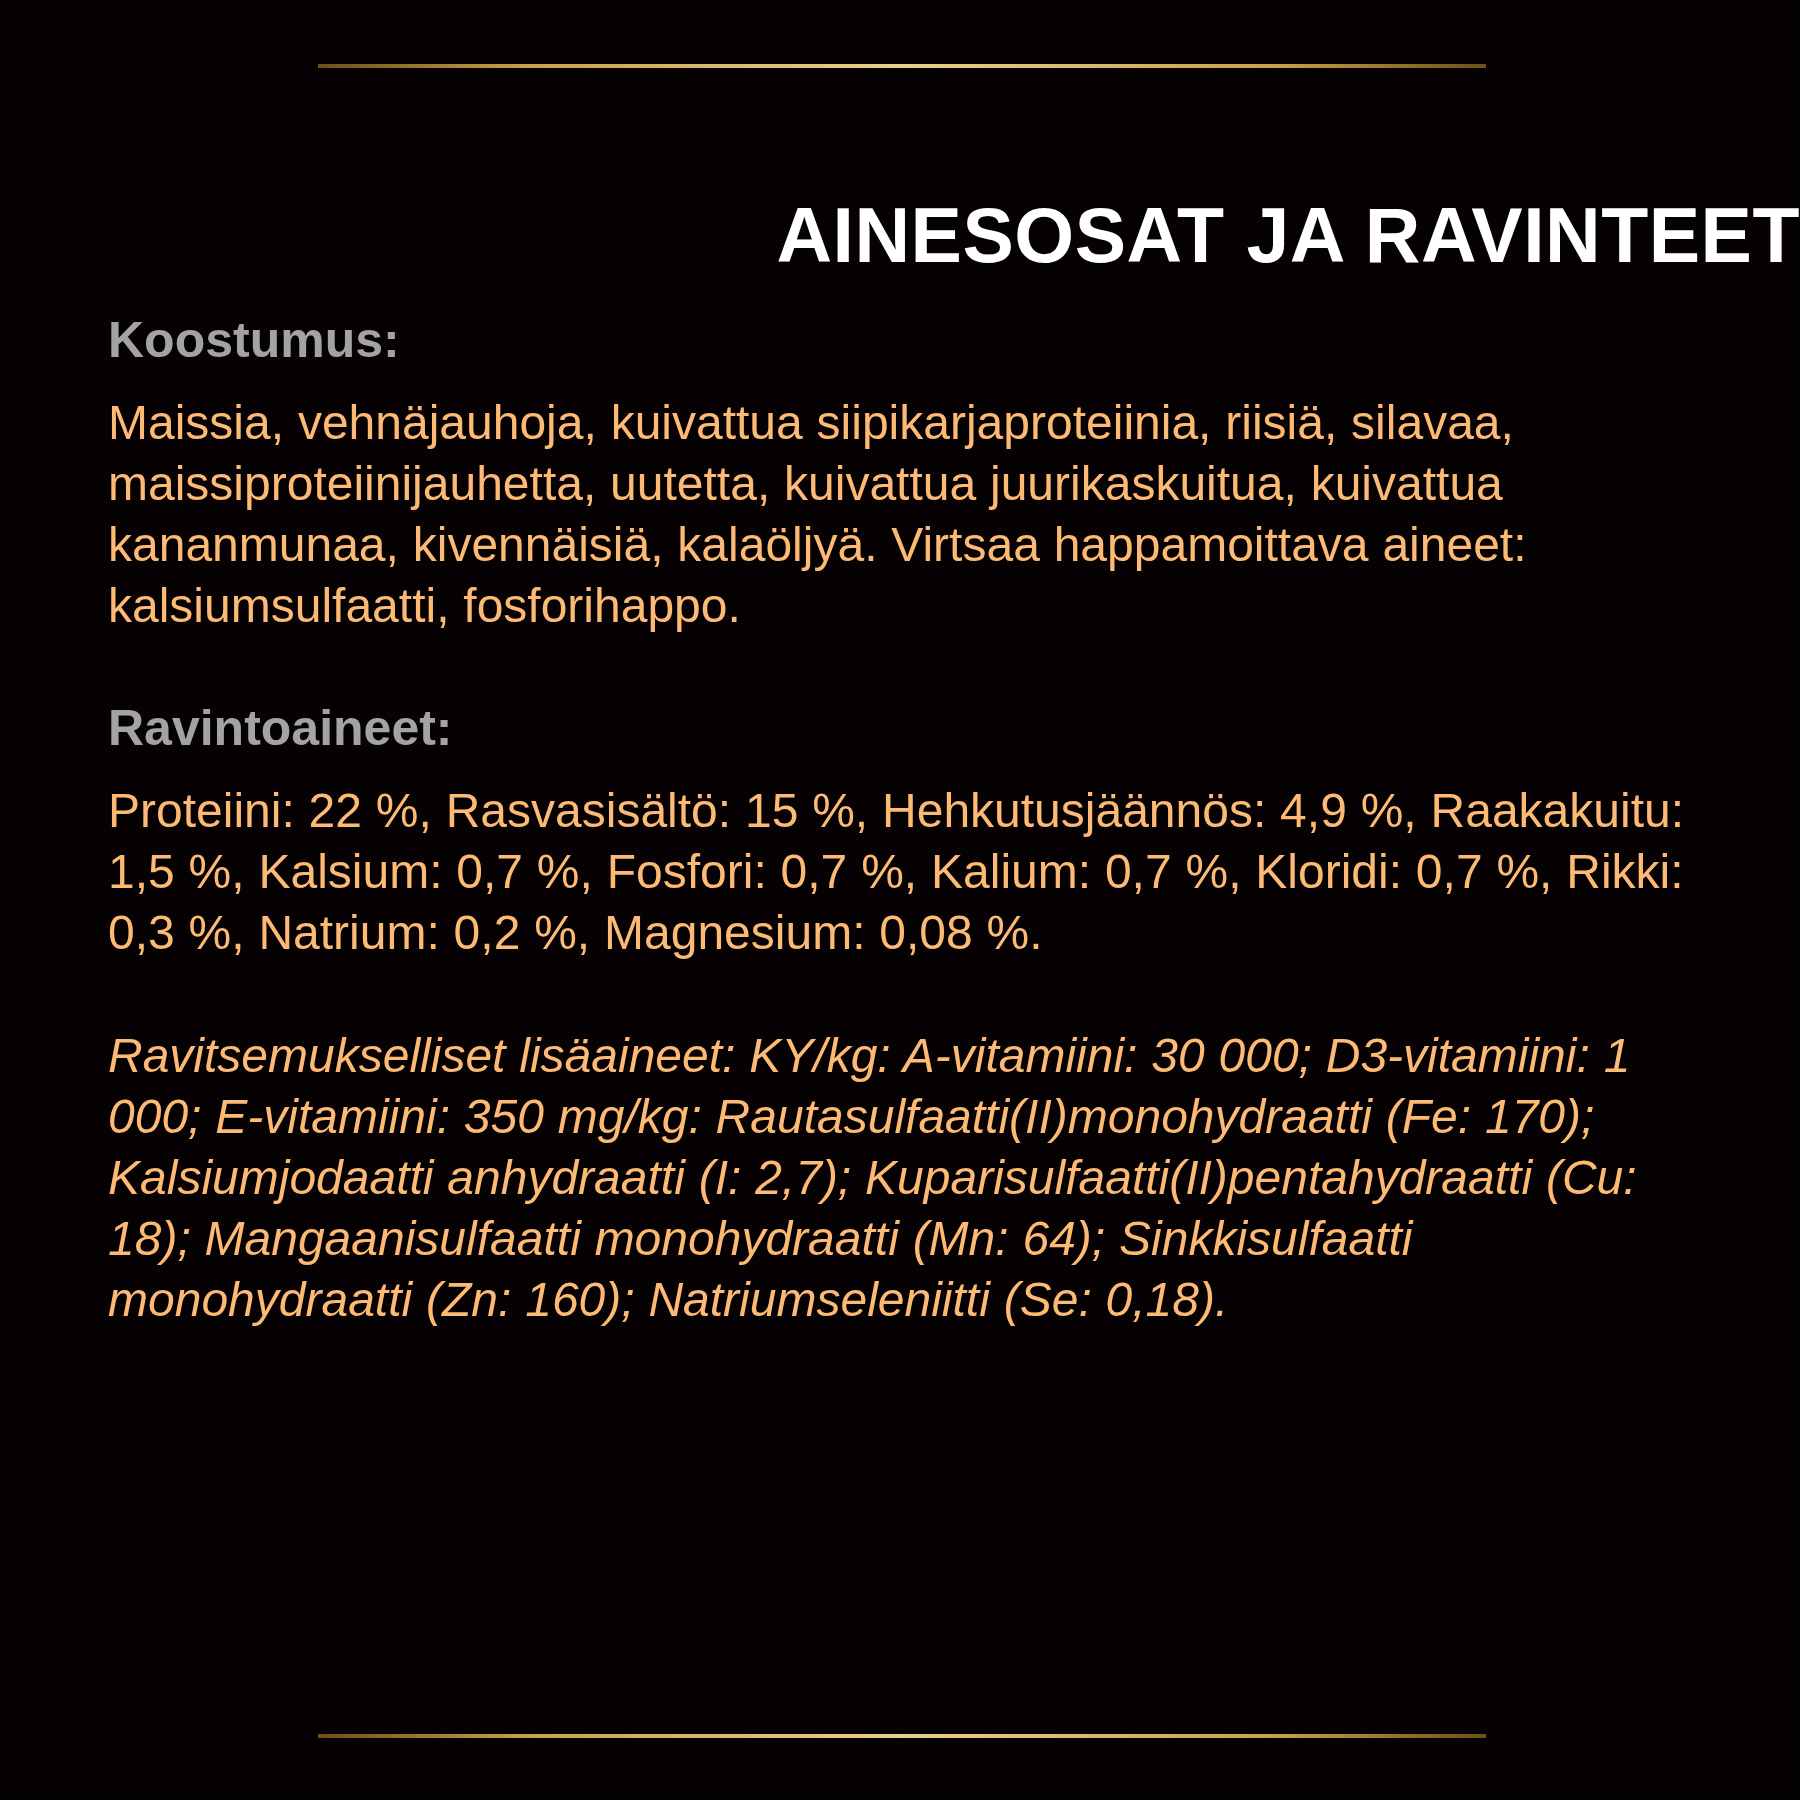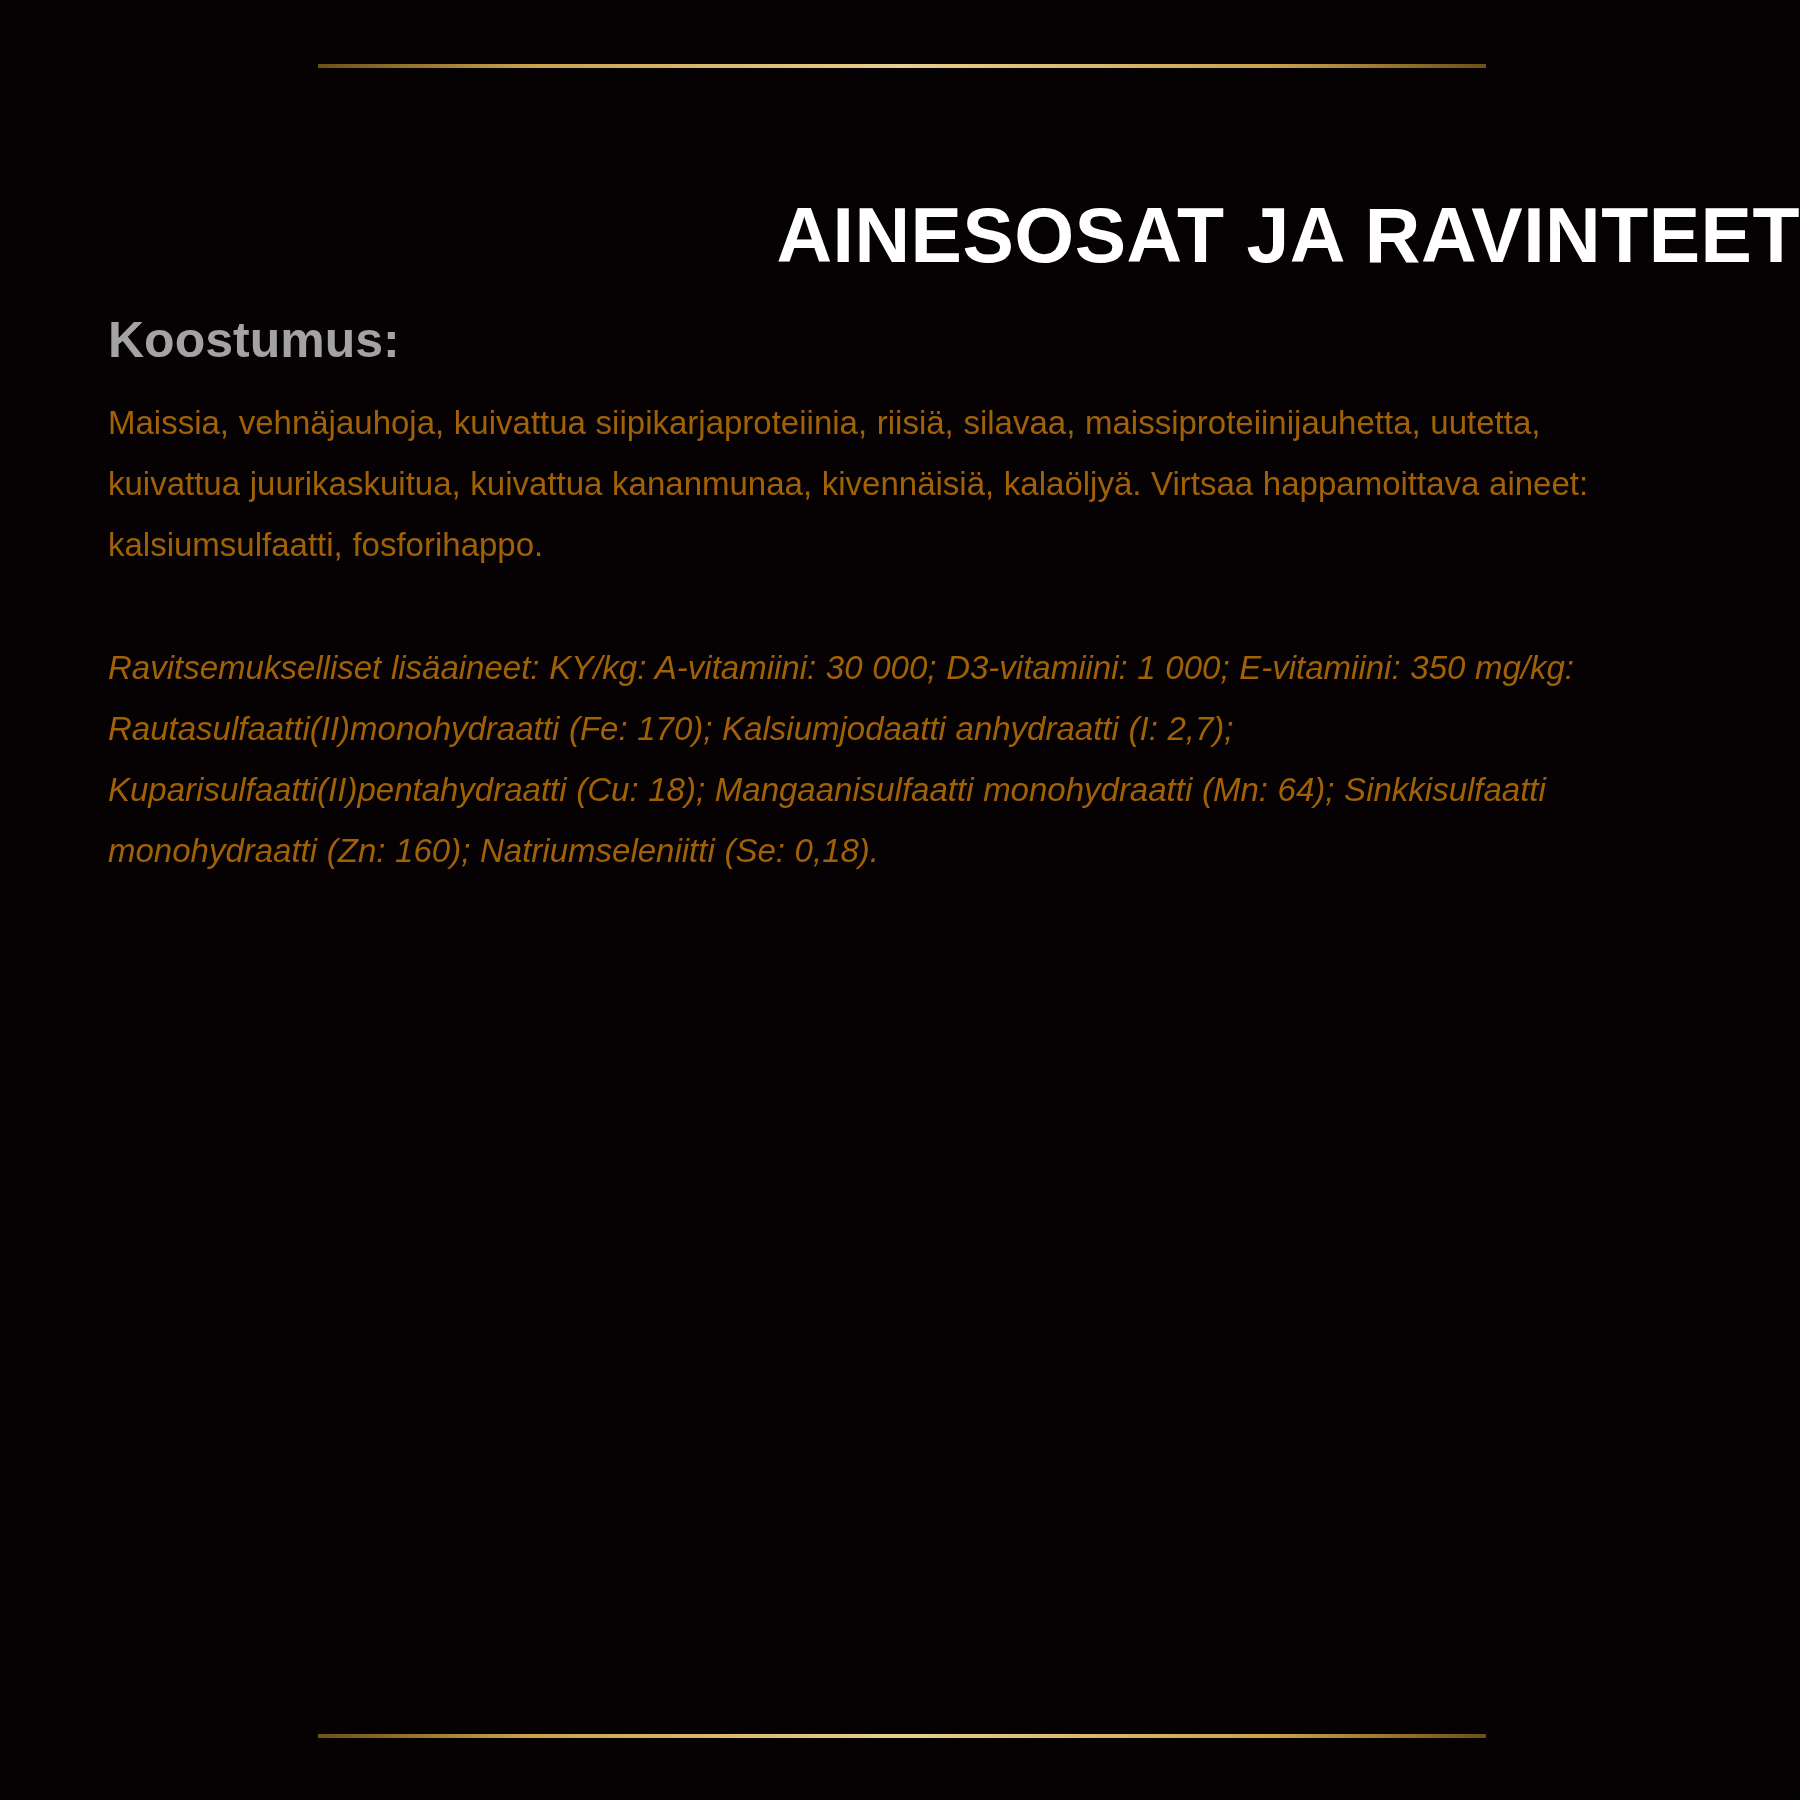--- a/index.html
+++ b/index.html
@@ -56,22 +56,22 @@
 
   .section-heading {
     color: #a3a3a3;
     font-size: 50px;
     line-height: 60px;
     font-weight: 700;
     margin: 0 0 22px 0;
   }
 
   .section-body {
-    color: #a16207;
-    font-size: 33px;
+    color: #fdba74;
+    font-size: 48px;
     line-height: 61px;
     font-weight: 400;
     margin: 0;
     max-width: 1590px;
     word-spacing: 0.5px;
   }
 
   .sec-koostumus .section-body { max-width: 1570px; }
   .sec-ravintoaineet { margin-top: 62px; }
   .sec-lisaaineet { margin-top: 62px; }
@@ -86,20 +86,24 @@
 
   <h1 class="title">AINESOSAT JA RAVINTEET</h1>
 
   <div class="content">
 
     <div class="section sec-koostumus">
       <h2 class="section-heading">Koostumus:</h2>
       <p class="section-body">Maissia, vehnäjauhoja, kuivattua siipikarjaproteiinia, riisiä, silavaa, maissiproteiinijauhetta, uutetta, kuivattua juurikaskuitua, kuivattua kananmunaa, kivennäisiä, kalaöljyä. Virtsaa happamoittava aineet: kalsiumsulfaatti, fosforihappo.</p>
     </div>
 
+    <div class="section sec-ravintoaineet">
+      <h2 class="section-heading">Ravintoaineet:</h2>
+      <p class="section-body">Proteiini: 22 %, Rasvasisältö: 15 %, Hehkutusjäännös: 4,9 %, Raakakuitu: 1,5 %, Kalsium: 0,7 %, Fosfori: 0,7 %, Kalium: 0,7 %, Kloridi: 0,7 %, Rikki: 0,3 %, Natrium: 0,2 %, Magnesium: 0,08 %.</p>
+    </div>
 
     <div class="section sec-lisaaineet">
       <p class="section-body">Ravitsemukselliset lisäaineet: KY/kg: A-vitamiini: 30 000; D3-vitamiini: 1 000; E-vitamiini: 350 mg/kg: Rautasulfaatti(II)monohydraatti (Fe: 170); Kalsiumjodaatti anhydraatti (I: 2,7); Kuparisulfaatti(II)pentahydraatti (Cu: 18); Mangaanisulfaatti monohydraatti (Mn: 64); Sinkkisulfaatti monohydraatti (Zn: 160); Natriumseleniitti (Se: 0,18).</p>
     </div>
 
   </div>
 
   <div class="rule bottom"></div>
 
 </div>

